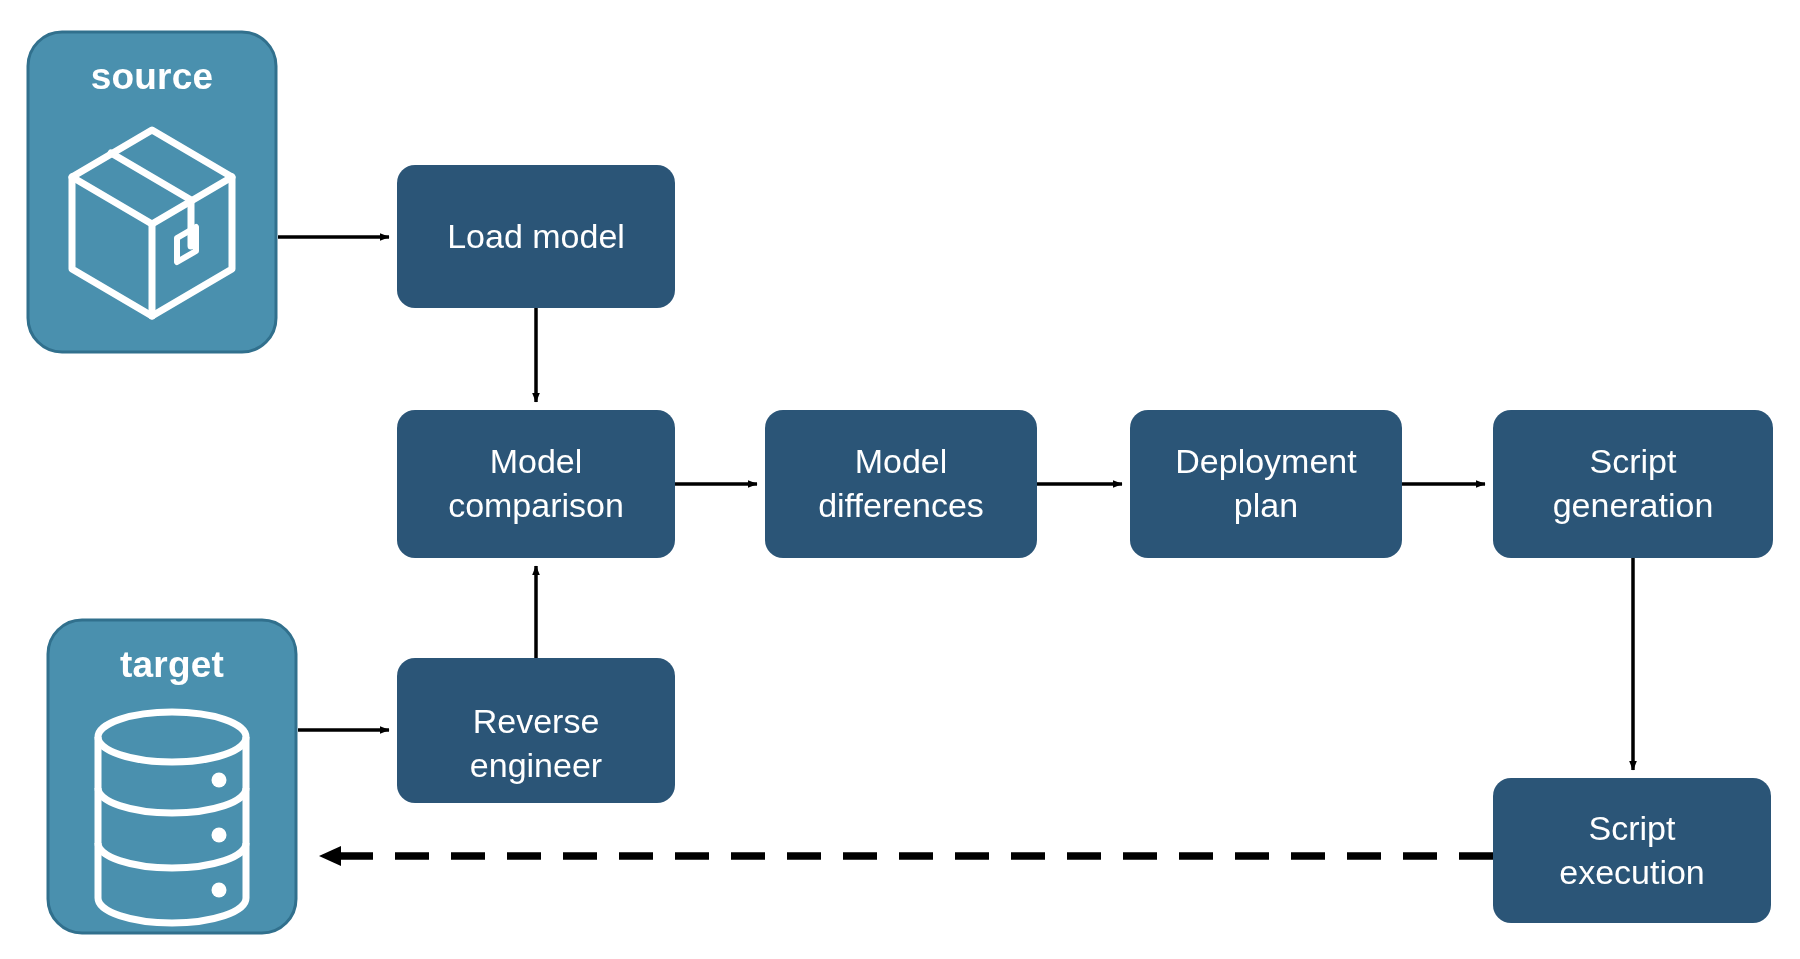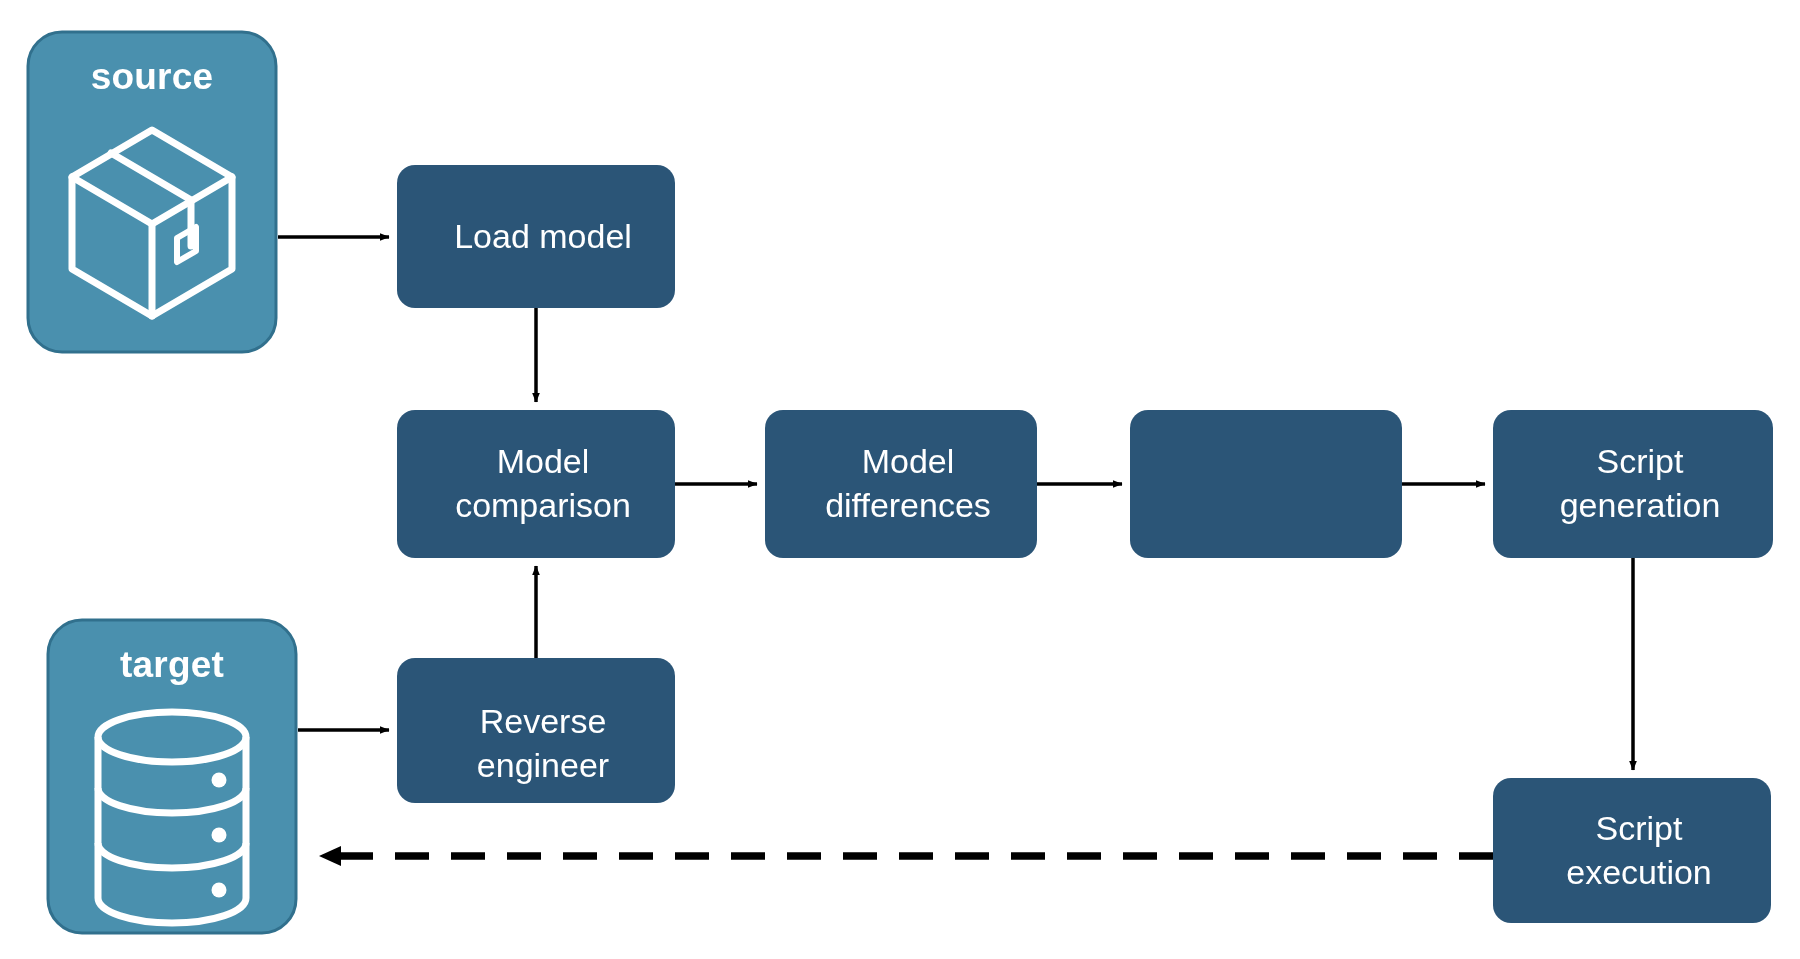--- a/index.html
+++ b/index.html
@@ -26,21 +26,20 @@
   }
   .node-label {
     position: absolute;
     display: flex;
     align-items: center;
     justify-content: center;
     text-align: center;
     color: #ffffff;
     pointer-events: none;
     white-space: pre-line;
-    padding-left: 7px;
   }
   .process-label {
     font-size: 34px;
     line-height: 1.28;
     font-weight: 400;
   }
   .endpoint-title {
     position: absolute;
     display: flex;
     align-items: center;
@@ -128,20 +127,22 @@
   <div class="endpoint-title" style="left:28px; top:42px; width:248px; height:70px;">source</div>
 
   <div class="node-label process-label" style="left:397px; top:165px; width:278px; height:143px;">Load model</div>
 
   <div class="node-label process-label" style="left:397px; top:410px; width:278px; height:148px;">Model
 comparison</div>
 
   <div class="node-label process-label" style="left:765px; top:410px; width:272px; height:148px;">Model
 differences</div>
 
+  <div class="node-label process-label" style="left:1130px; top:410px; width:272px; height:148px;">Deployment
+plan</div>
 
   <div class="node-label process-label" style="left:1493px; top:410px; width:280px; height:148px;">Script
 generation</div>
 
   <div class="node-label process-label" style="left:397px; top:658px; width:278px; height:172px;">Reverse
 engineer</div>
 
   <div class="node-label process-label" style="left:1493px; top:778px; width:278px; height:145px;">Script
 execution</div>
 

